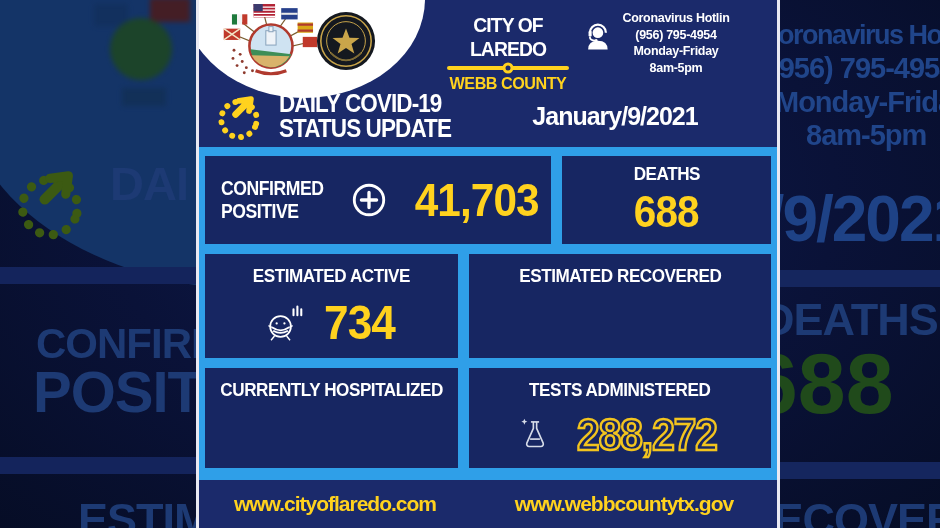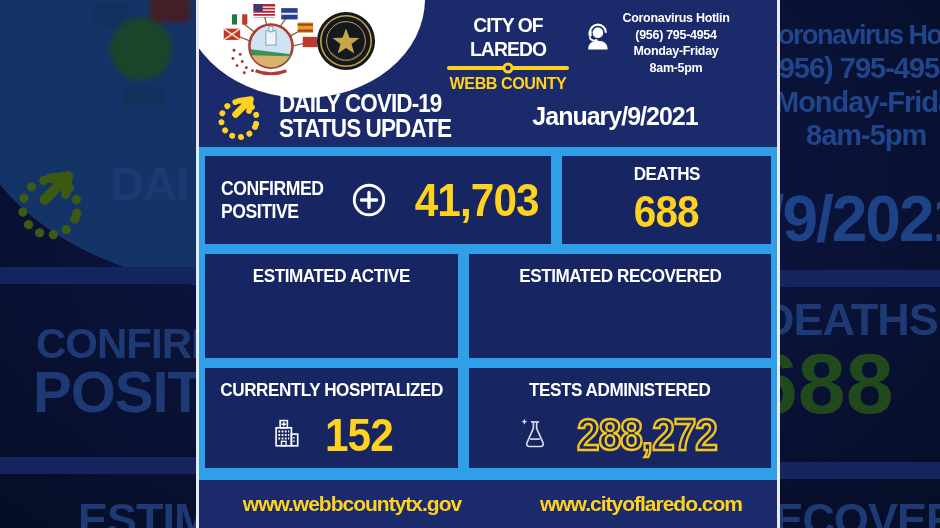--- a/index.html
+++ b/index.html
@@ -252,56 +252,56 @@
       </div>
       <div class="cell cell-deaths">
         <div class="stat-label">DEATHS</div>
         <div class="stat-value">688</div>
       </div>
     </div>
 
     <div class="row r2">
       <div class="cell cell-left vcell">
         <div class="stat-label">ESTIMATED ACTIVE</div>
+        <div class="stat-content">
+          <svg class="icon i36" viewBox="0 0 44 44">
+            <circle cx="18" cy="26" r="12" fill="none" stroke="currentColor" stroke-width="2"></circle>
+            <circle cx="13.5" cy="22.5" r="1.3" fill="currentColor"></circle>
+            <circle cx="22.5" cy="22.5" r="1.3" fill="currentColor"></circle>
+            <path d="M8 27 q10 7 20 0 M9.5 31 q8.5 5 17 0" fill="none" stroke="currentColor" stroke-width="2"></path>
+            <path d="M8 27 l-4 -2 M28 27 l4 -2" stroke="currentColor" stroke-width="1.6"></path>
+            <path d="M11 37 l-4 5 M25 37 l4 5" stroke="currentColor" stroke-width="1.6"></path>
+            <path d="M33 6 v7 M37.5 3 v10 M42 6 v7" stroke="currentColor" stroke-width="2.4" stroke-linecap="round"></path>
+          </svg>
+          <div class="stat-value v-active">734</div>
+        </div>
       </div>
       <div class="cell cell-right vcell">
         <div class="stat-label">ESTIMATED RECOVERED</div>
       </div>
     </div>
 
     <div class="row r3">
       <div class="cell cell-left vcell">
         <div class="stat-label">CURRENTLY HOSPITALIZED</div>
-        <div class="stat-content">
-          <svg class="icon i34" viewBox="0 0 40 40">
-            <rect x="9" y="12" width="17" height="20" fill="none" stroke="currentColor" stroke-width="1.8"></rect>
-            <rect x="13.5" y="4" width="8" height="8" fill="none" stroke="currentColor" stroke-width="1.8"></rect>
-            <path d="M17.5 5.5 v5 M15 8 h5" stroke="currentColor" stroke-width="1.5"></path>
-            <path d="M11.5 16 h12 M11.5 20 h12 M11.5 24 h12" stroke="currentColor" stroke-width="2.2" stroke-dasharray="2 1.6"></path>
-            <rect x="15" y="27" width="5" height="5" fill="none" stroke="currentColor" stroke-width="1.5"></rect>
-            <rect x="26" y="19" width="7" height="13" fill="none" stroke="currentColor" stroke-width="1.8"></rect>
-            <path d="M28 23 h3 M28 27 h3" stroke="currentColor" stroke-width="1.8" stroke-dasharray="1.6 1.4"></path>
-          </svg>
-          <div class="stat-value v-hosp">152</div>
-        </div>
       </div>
       <div class="cell cell-right vcell">
         <div class="stat-label">TESTS ADMINISTERED</div>
         <div class="stat-content">
           <svg class="icon i34" viewBox="0 0 44 44" style="color:#d7dce8;">
             <path d="M17 6 h10" stroke="currentColor" stroke-width="2"></path>
             <path d="M20 6 v8 L12 32 a3 3 0 0 0 2.8 4 h14.4 a3 3 0 0 0 2.8 -4 L24 14 V6" fill="none" stroke="currentColor" stroke-width="2" stroke-linejoin="round"></path>
             <path d="M16 27 h12" stroke="currentColor" stroke-width="2"></path>
             <path d="M9 2 l1.1 2.6 2.6 1.1 -2.6 1.1 L9 9.4 7.9 6.8 5.3 5.7 7.9 4.6 z" fill="currentColor"></path>
           </svg>
           <div class="stat-value v-tests">288,272</div>
         </div>
       </div>
     </div>
 
   </div>
 
   <div class="footer">
+    <div class="url url-left">www.cityoflaredo.com</div>
     <div class="url url-right">www.webbcountytx.gov</div>
-    <div class="url url-left">www.cityoflaredo.com</div>
   </div>
 
 </div>
 
 </body></html>

